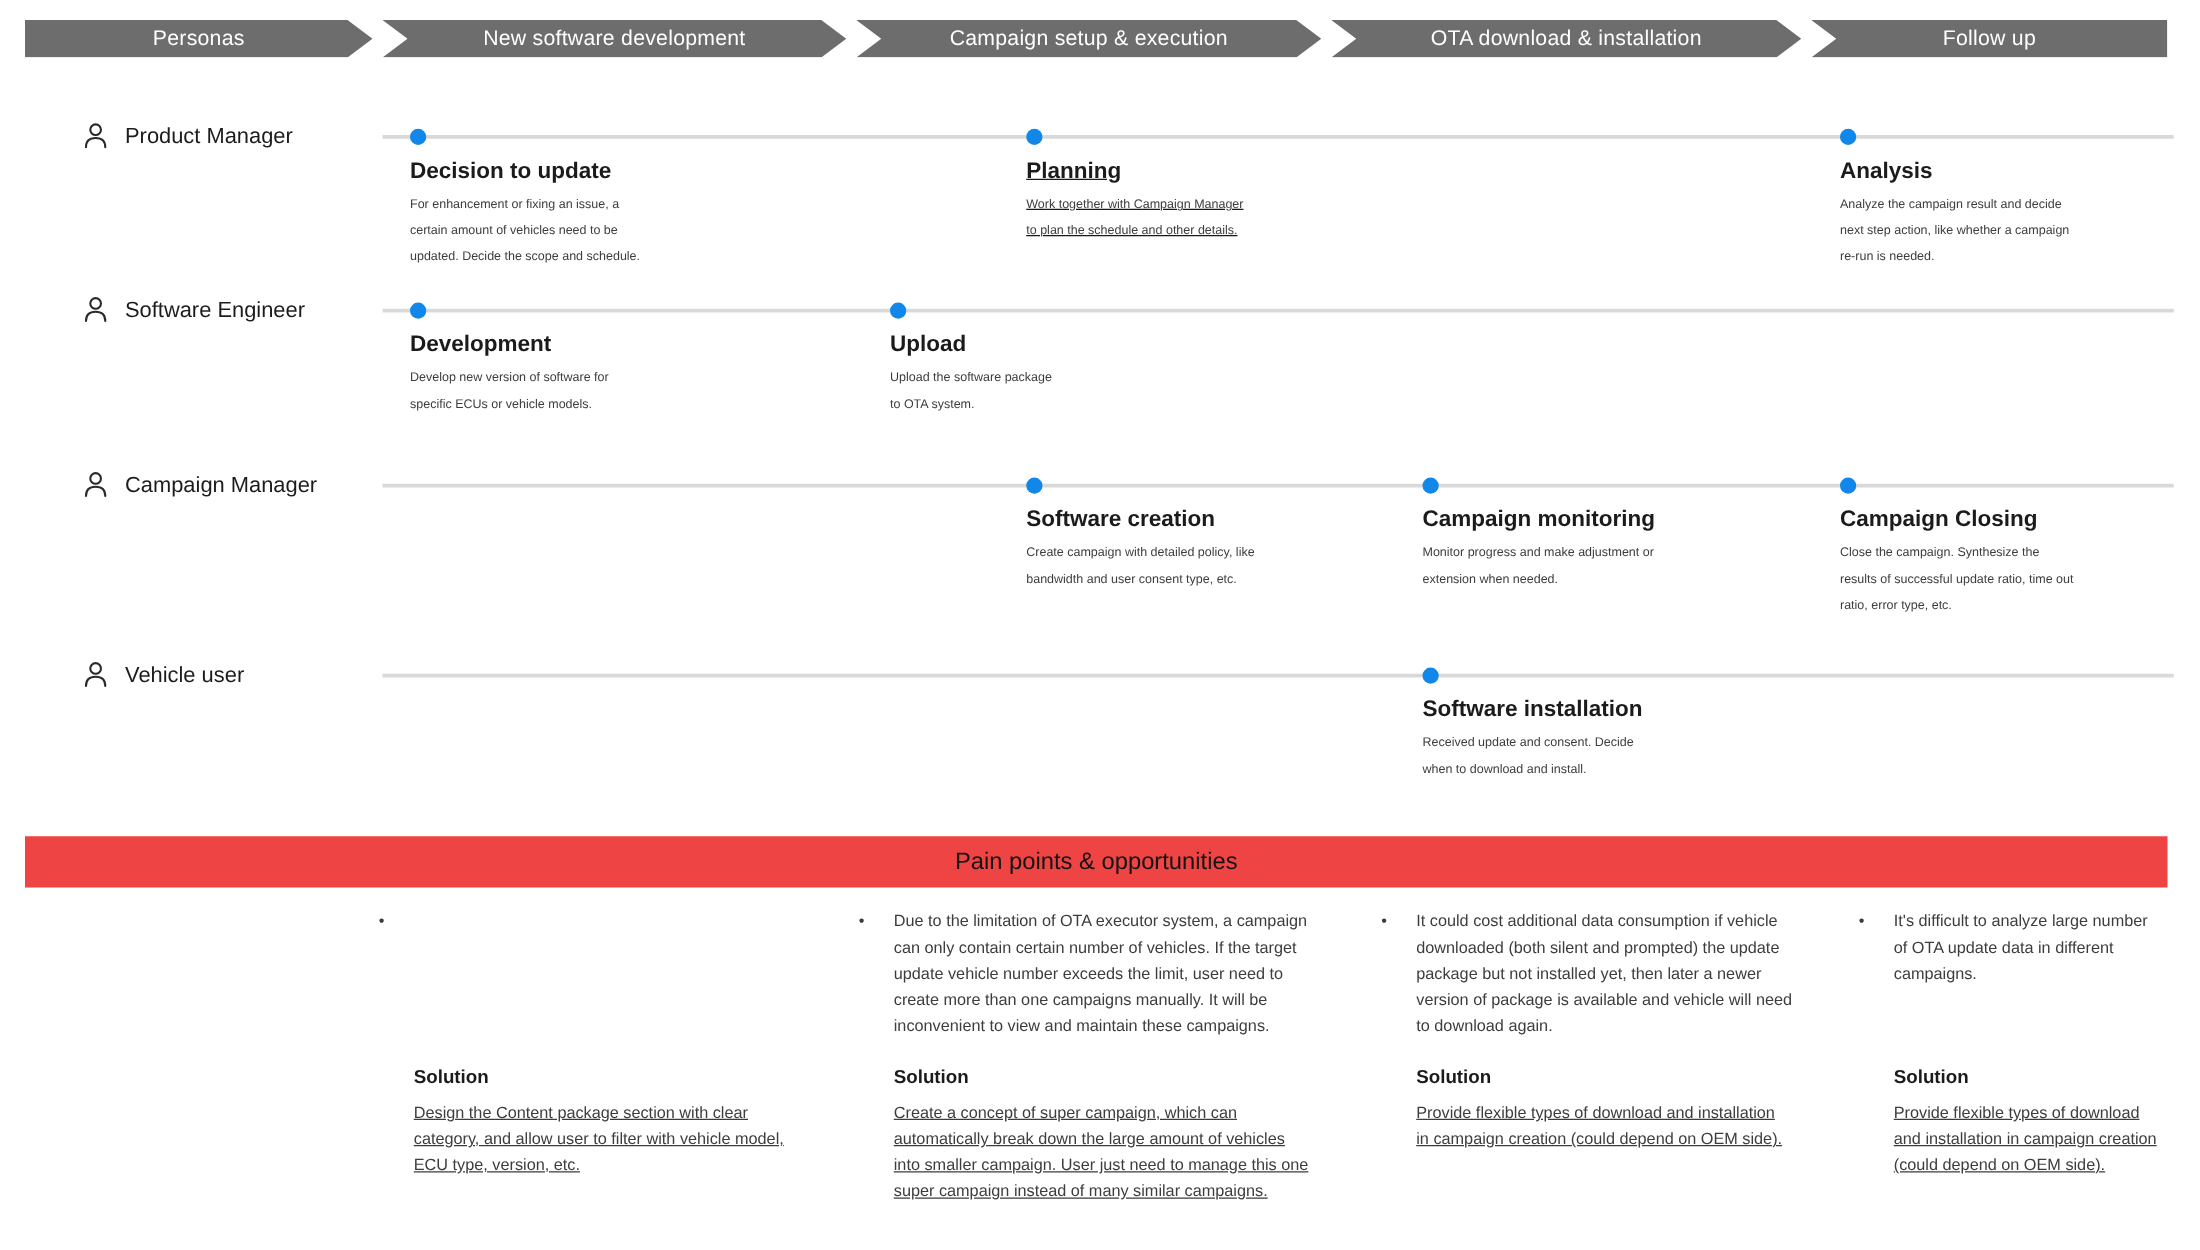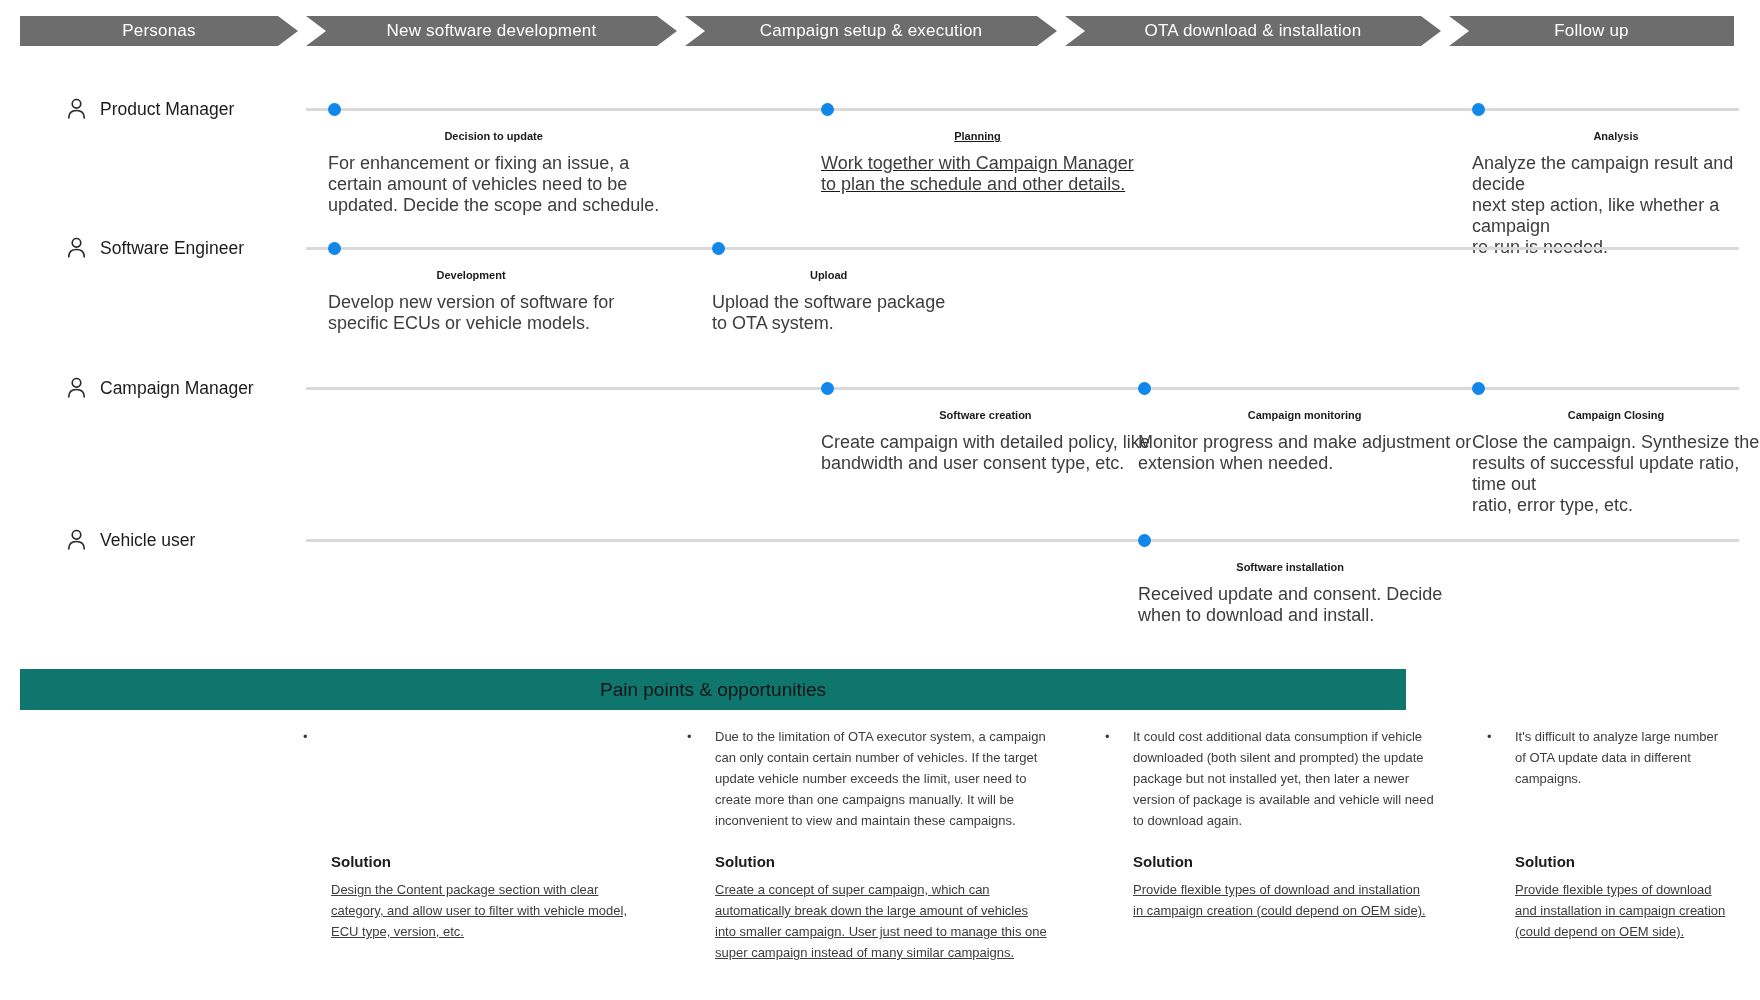--- a/index.html
+++ b/index.html
@@ -14,25 +14,25 @@
   .phase.last{clip-path:polygon(0 0,100% 0,100% 100%,0 100%,20px 50%);}
 
   
   .row{position:absolute;left:0;width:1760px;height:0;}
   .persona{position:absolute;left:64px;top:0;transform:translateY(-50%);
            display:flex;align-items:center;gap:11px;font-size:17.5px;color:#1c1c1c;white-space:nowrap;}
   .persona svg{display:block;}
   .tline{position:absolute;left:306px;width:1433px;top:-1px;height:3px;background:#d9d9d9;}
   .dot{position:absolute;top:-6px;width:13px;height:13px;border-radius:50%;background:#1187e9;}
   .step{position:absolute;top:17px;}
-  .step-title{font-size:11px;font-weight:bold;color:#1b1b1b;line-height:20px;text-align:center;}
-  .step-desc{margin-top:7px;font-size:18px;color:#3d3d3d;line-height:21px;white-space:pre-line;}
+  .step-title{font-size:18px;font-weight:bold;color:#1b1b1b;line-height:20px;}
+  .step-desc{margin-top:7px;font-size:10px;color:#3d3d3d;line-height:21px;white-space:pre-line;}
 
   
-  .banner{position:absolute;left:20px;top:669px;width:1386px;height:41px;background:#0f766e;
+  .banner{position:absolute;left:20px;top:669px;width:1714px;height:41px;background:#ef4444;
           display:flex;align-items:center;justify-content:center;font-size:19px;color:#141414;}
   .pain-col{position:absolute;top:726px;}
   .bullet-row{display:flex;}
   .bullet{width:28px;font-size:13px;color:#3d3d3d;line-height:21px;flex:0 0 28px;}
   .pain-text{font-size:13px;color:#3d3d3d;line-height:21px;white-space:pre-line;}
   .solution{position:absolute;left:28px;top:126px;}
   .solution-h{font-size:15px;font-weight:bold;color:#1b1b1b;line-height:20px;}
   .solution-text{margin-top:7px;font-size:13px;color:#3d3d3d;line-height:21px;white-space:pre-line;text-decoration:underline;}
 </style>
 </head>

